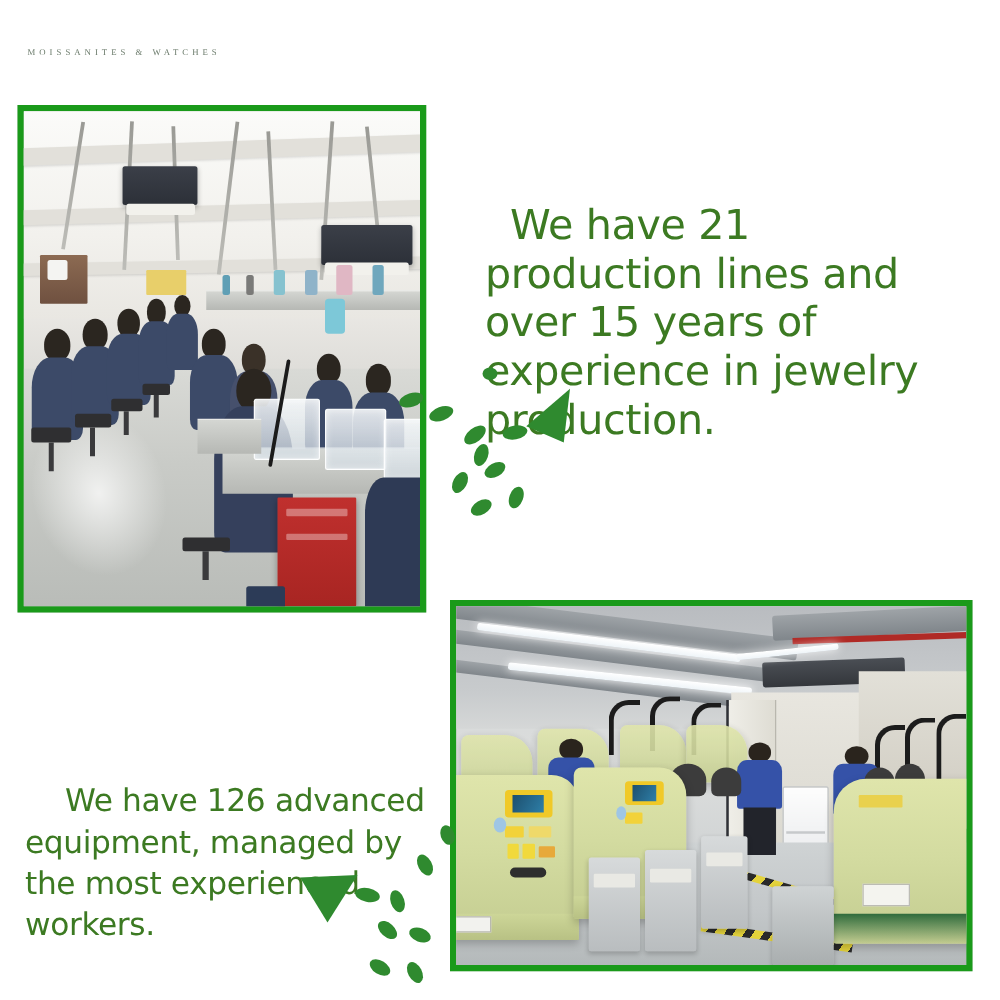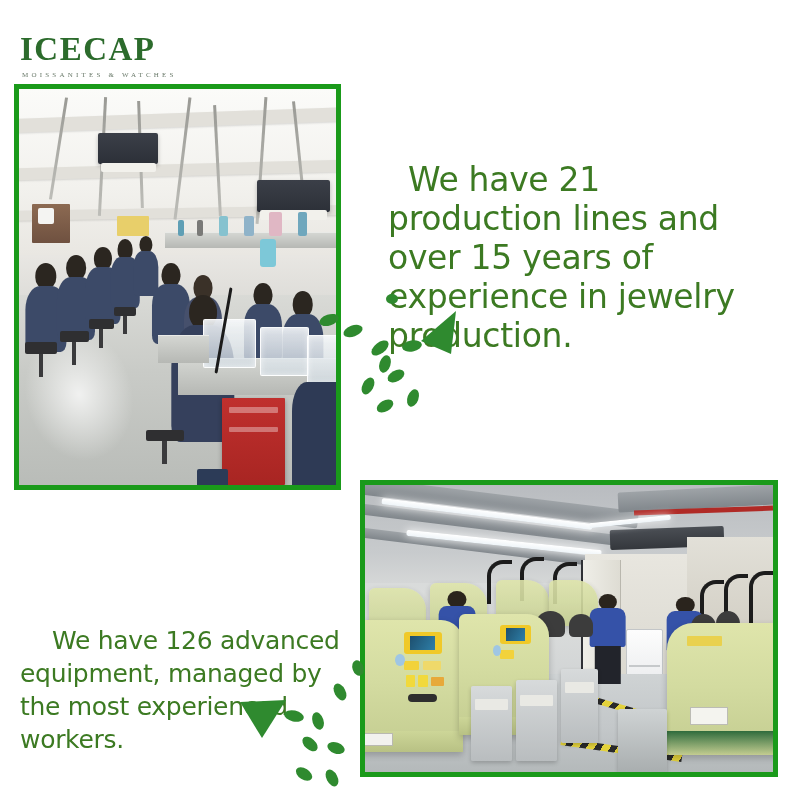--- a/index.html
+++ b/index.html
@@ -354,21 +354,20 @@
   }
   #arrow-1 { left: 320px; top: 296px; width: 160px; height: 140px; }
   #arrow-2 { left: 228px; top: 656px; width: 170px; height: 145px; }
 </style>
 </head>
 <body>
 
 <div class="page">
 
   <div class="logo">
-    <div class="logo-word">ICECAP</div>
     <div class="logo-sub">MOISSANITES &amp; WATCHES</div>
   </div>
 
   <div class="photo-frame" id="photo-1">
     <div class="photo-inner">
       <div class="p1-bg"></div>
       <div class="p1-ceiling"></div>
 
       <div class="p1-beam" style="left:-4%;top:6%;width:110%;height:3.5%;transform:rotate(-2deg);"></div>
       <div class="p1-beam" style="left:-4%;top:19%;width:110%;height:3%;transform:rotate(-1.5deg);"></div>

